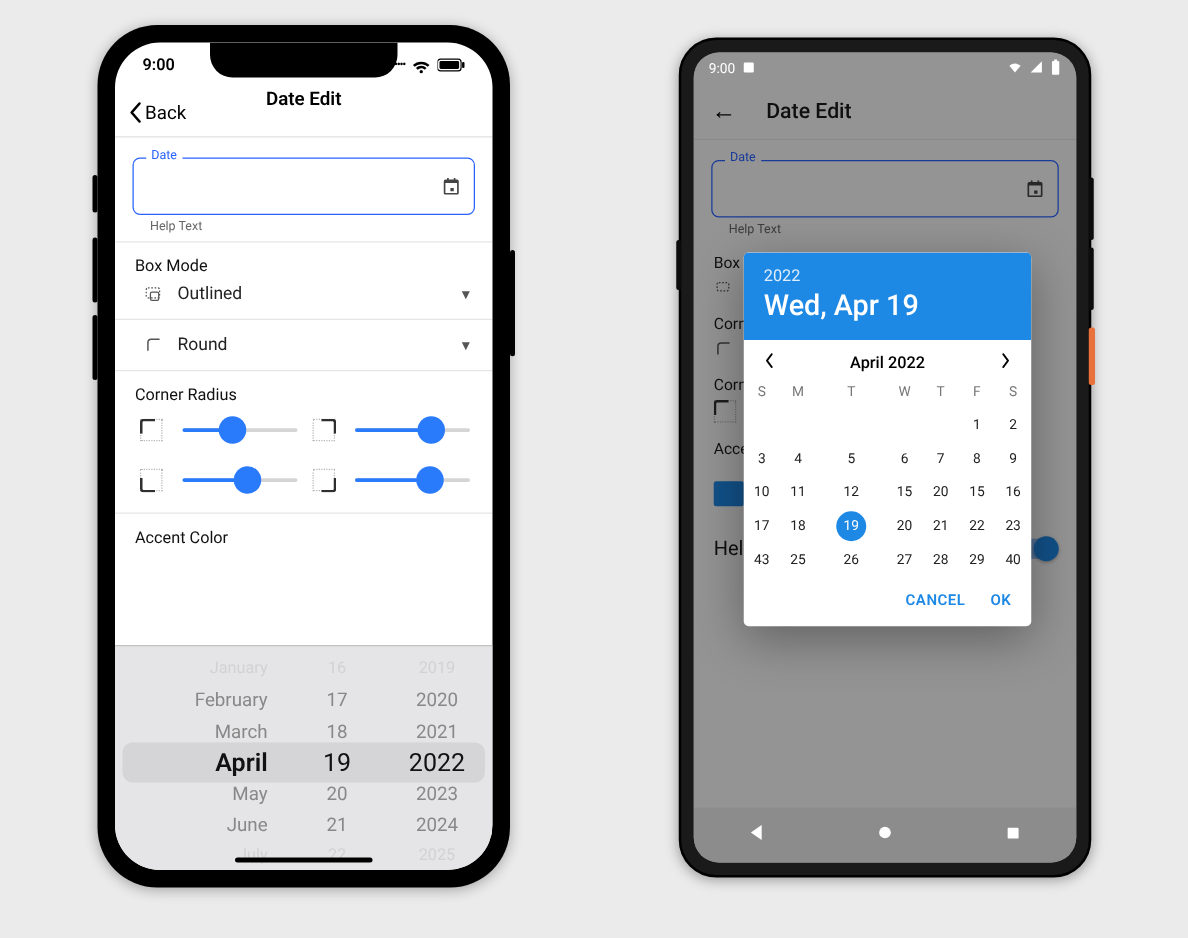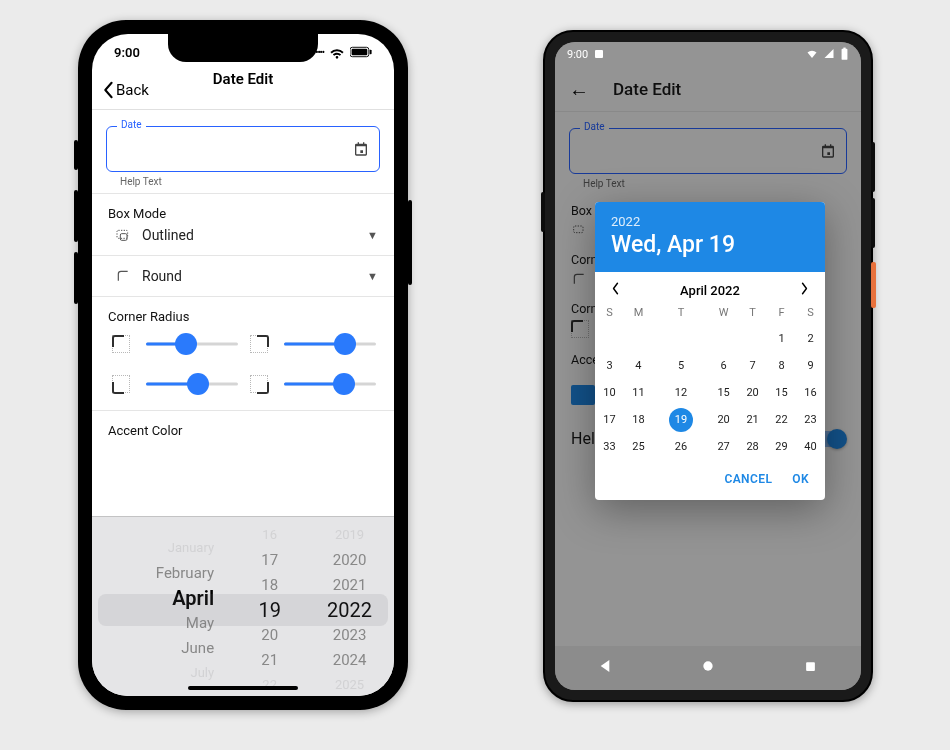--- a/index.html
+++ b/index.html
@@ -448,20 +448,21 @@
           <div class="section-label">Accent Color</div>
         </div>
       </div>
 
       <div class="picker-sheet">
         <div class="wheel">
           <div class="wheel-band"></div>
           <div class="wheel-col month" style="text-align:right;padding-right:20px">
             <span class="fade-top">January</span>
             <span>February</span>
+            <span>March</span>
             <span class="sel">April</span>
             <span>May</span>
             <span>June</span>
             <span class="fade-bot">July</span>
           </div>
           <div class="wheel-col">
             <span class="fade-top">16</span>
             <span>17</span>
             <span>18</span>
             <span class="sel">19</span>
@@ -629,21 +630,21 @@
             <tr>
               <td>17</td>
               <td>18</td>
               <td class="sel"><span>19</span></td>
               <td>20</td>
               <td>21</td>
               <td>22</td>
               <td>23</td>
             </tr>
             <tr>
-              <td>33</td>
+              <td>43</td>
               <td>25</td>
               <td>26</td>
               <td>27</td>
               <td>28</td>
               <td>29</td>
               <td>40</td>
             </tr>
           </tbody>
       </table>
       <div class="dlg-actions">

